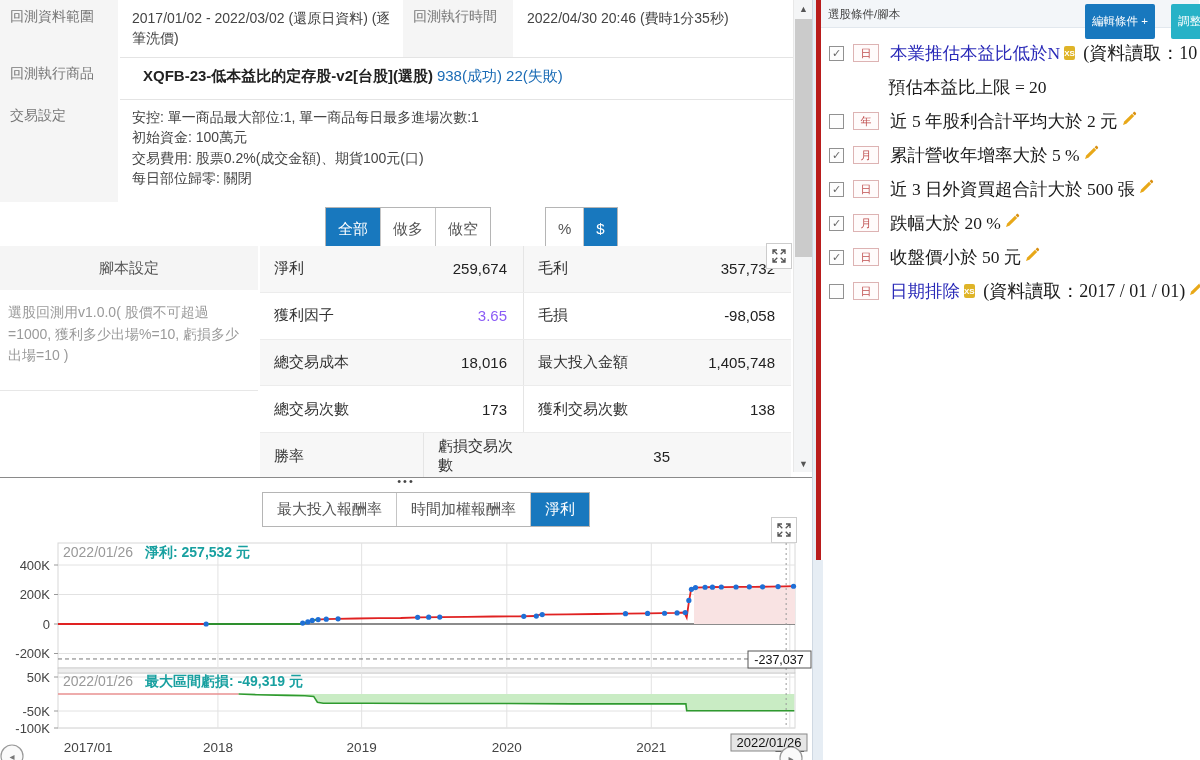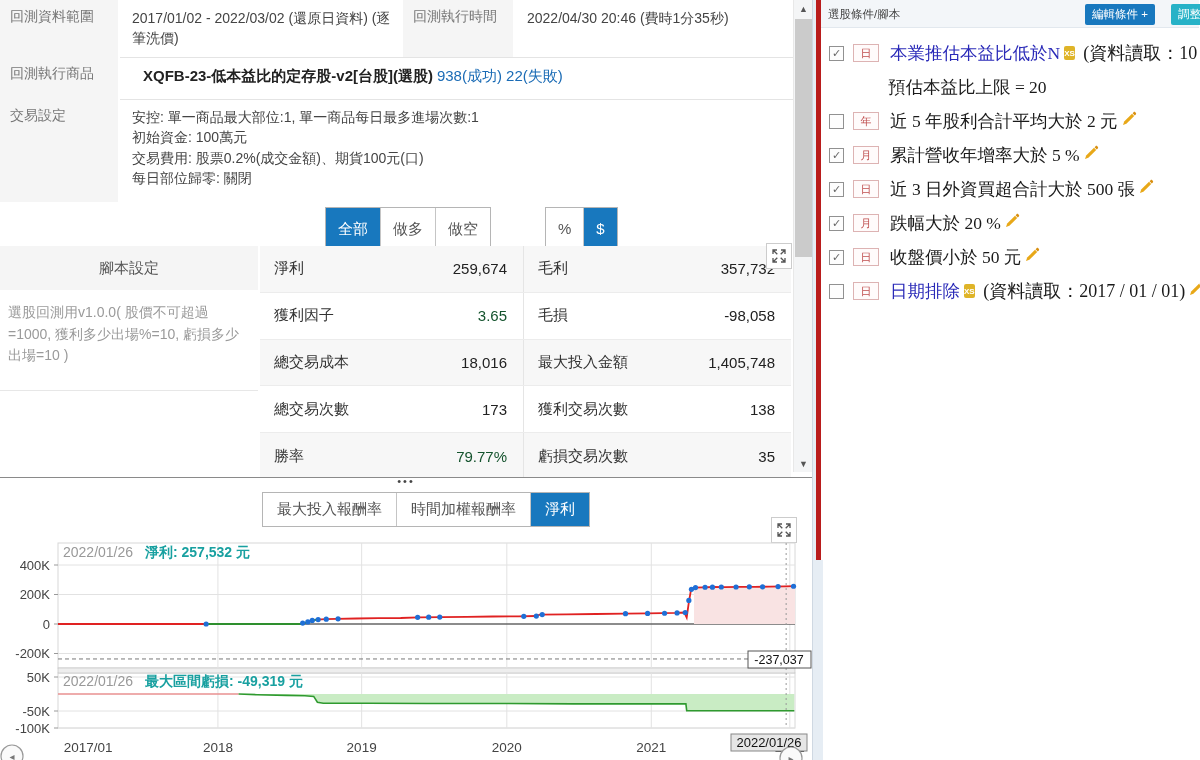--- a/index.html
+++ b/index.html
@@ -19,40 +19,40 @@
   
   #stats{position:absolute;top:246px;left:0;width:791px;height:230px;display:grid;grid-template-columns:260px 1fr;}
   #script-col{border-right:2px solid #fff;}
   #script-head{height:44px;background:#f5f5f5;color:#555;font-size:15px;display:flex;align-items:center;justify-content:center;border-bottom:2px solid #fff;}
   #script-desc{color:#9a9a9a;font-size:14px;line-height:1.55;padding:10px 8px;border-bottom:1px solid #e7e7e7;min-height:78px;}
   .srow{display:grid;grid-template-columns:163px 100px 163px 1fr;height:45.8px;border-bottom:1px solid #ececec;}
   .srow.odd{background:#f7f7f7;}
   .scell{display:flex;align-items:center;font-size:15px;color:#333;}
   .scell.lab{padding-left:14px;}
   .scell.val{justify-content:flex-end;padding-right:16px;color:#222;}
-  .scell.val.red, .red{color:#14532d;text-align:center;}
+  .scell.val.red, .red{color:#8b5cf6;text-align:center;}
   .scell.b2{border-left:1px solid #e5e5e5;}
   
   .expand{position:absolute;width:24px;height:24px;border:1px solid #ccc;background:#fff;display:flex;align-items:center;justify-content:center;}
   
   #vscroll{position:absolute;left:793px;top:0;width:19px;height:472px;background:#f4f5f6;border-left:1px solid #e8e8e8;}
   .sc-arrow{position:absolute;left:0;width:19px;height:17px;display:flex;align-items:center;justify-content:center;font-size:9px;color:#555;background:#f4f5f6;}
   #sc-thumb{position:absolute;left:1px;top:19px;width:17px;height:238px;background:#cbcbcb;}
   
   #splitter{position:absolute;top:477px;left:0;width:812px;height:8px;border-top:1px solid #8a8a8a;text-align:center;cursor:row-resize;background:#fff;}
   #splitter span{position:relative;top:-7px;font-size:11px;letter-spacing:2px;color:#444;line-height:8px;}
   
   #chart-tabs{position:absolute;top:492px;left:262px;}
   #chart-tabs .btn{padding:7px 14px;}
   
   #divider{position:absolute;left:812px;top:0;width:10px;height:760px;background:#e6edf4;border-left:1px solid #cfd8e2;}
   #rpanel{position:absolute;left:816px;top:0;width:378px;height:560px;background:#fff;border-left:5px solid #b91c1c;}
   #rpanel-head{position:relative;height:27px;background:#f3f6f9;border-bottom:1px solid #e2e8ee;}
   #rpanel-title{position:absolute;left:7px;top:7px;font-size:11.5px;color:#444;}
-  .rp-btn{position:absolute;top:4px;font-size:11.5px;color:#fff;border:none;padding:3px 7px;border-radius:2px;cursor:pointer;font-family:inherit;white-space:nowrap;}
+  .rp-btn{position:absolute;top:4px;font-size:11.5px;color:#fff;border:none;padding:10px 7px;border-radius:2px;cursor:pointer;font-family:inherit;white-space:nowrap;}
   #btn-edit{right:44px;background:#1878be;}
   #btn-adjust{right:-32px;background:#27b2c7;}
   #cond-list{padding:8px 4px 0 8px;font-family:"Liberation Serif","DejaVu Serif",serif;}
   .cond-row{display:flex;align-items:center;min-height:34px;}
   .cbox{width:13px;height:13px;border:1px solid #919191;background:#fdfdfd;margin-right:9px;flex:none;display:flex;align-items:center;justify-content:center;font-size:11px;color:#666;font-family:"DejaVu Sans",sans-serif;line-height:1;}
   .badge{width:24px;height:16px;border:1px solid #ddb3b3;background:#fffbfb;color:#c05050;font-size:11px;font-family:"Liberation Sans",sans-serif;display:flex;align-items:center;justify-content:center;margin-right:11px;flex:none;}
   .cond-text{font-size:17.5px;color:#1a1a1a;white-space:nowrap;}
   .cond-text.link{color:#2a2ab8;}
   .xs-ico{display:inline-flex;width:15px;height:14px;background:#dfb428;border-radius:2px;color:#fff;font-size:8px;font-weight:bold;align-items:center;justify-content:center;margin:0 4px;font-family:"Liberation Sans",sans-serif;vertical-align:-2px;}
   .suffix{font-size:18px;color:#1a1a1a;white-space:nowrap;}
@@ -131,21 +131,20 @@
           <div class="scell val">1,405,748</div>
         </div>
         <div class="srow">
           <div class="scell lab">總交易次數</div>
           <div class="scell val">173</div>
           <div class="scell lab b2">獲利交易次數</div>
           <div class="scell val">138</div>
         </div>
         <div class="srow odd">
           <div class="scell lab">勝率</div>
-          <div class="scell val red">79.77%</div>
           <div class="scell lab b2">虧損交易次數</div>
           <div class="scell val">35</div>
         </div>
       </div>
   </div>
 
   <div class="expand" style="top:243px;left:766px;">
     <svg width="14" height="14" viewBox="0 0 14 14">
       <path d="M1 5 V1 H5 M1 1 L5.3 5.3 M13 9 V13 H9 M13 13 L8.7 8.7 M9 1 H13 V5 M13 1 L8.7 5.3 M5 13 H1 V9 M1 13 L5.3 8.7" stroke="#555" fill="none" stroke-width="1.3"></path>
     </svg>

